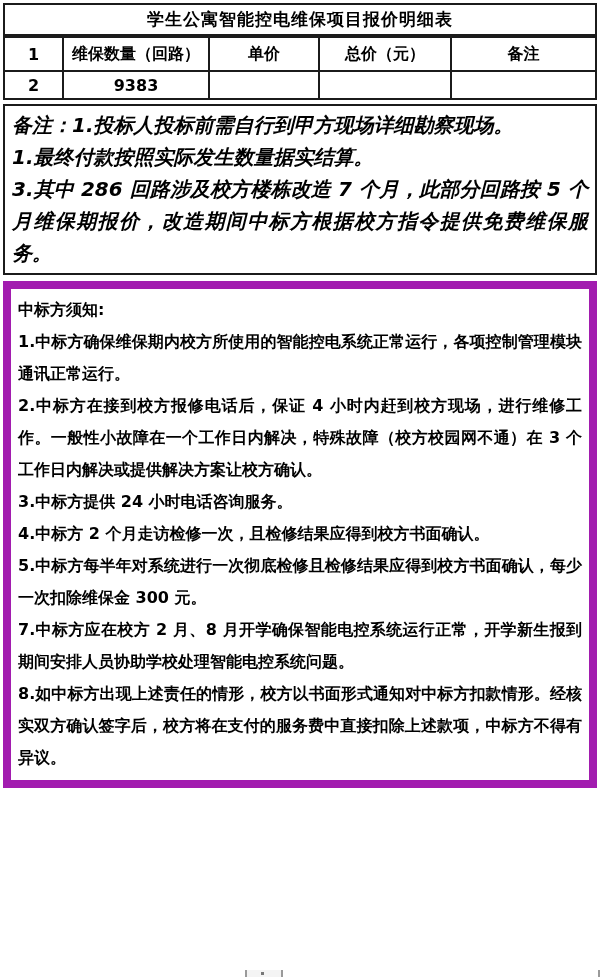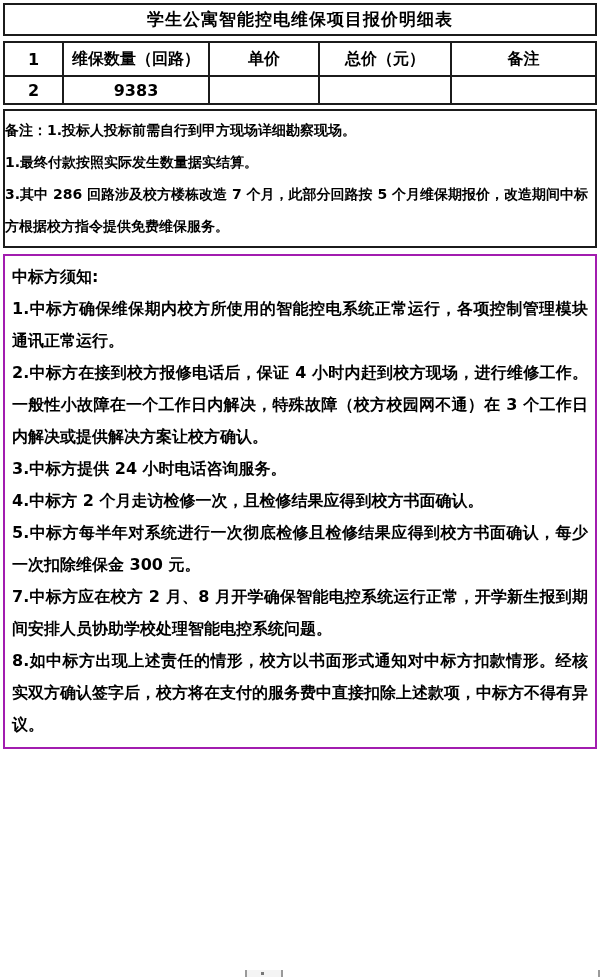--- a/index.html
+++ b/index.html
@@ -21,21 +21,20 @@
     height: 977px;
     box-sizing: border-box;
     padding: 3px 3px 0 3px;
     background: #ffffff;
     overflow: hidden;
   }
   .title-box {
     box-sizing: border-box;
     border: 2px solid #1b1b1b;
     height: 33px;
-    margin-bottom: 5px;
     display: flex;
     align-items: center;
     justify-content: center;
     font-size: 17px;
     letter-spacing: 1px;
   }
   table.price-table {
     width: 594px;
     border-collapse: collapse;
     table-layout: fixed;
@@ -49,29 +48,30 @@
     font-size: 16px;
     padding: 0;
     overflow: hidden;
     white-space: nowrap;
   }
   tr.row-header td { height: 34px; }
   tr.row-data td { height: 28px; }
   .remarks-box {
     box-sizing: border-box;
     border: 2px solid #1b1b1b;
-    padding: 3px 7px 4px 0;
-    font-size: 14px;
+    padding: 3px 7px 4px 7px;
+    font-size: 20px;
     line-height: 32px;
     margin-bottom: 6px;
     text-align: justify;
+    font-style: italic;
   }
   .notice-box {
     box-sizing: border-box;
-    border: 2px solid #a21caf;
+    border: 8px solid #a21caf;
     padding: 5px 7px 6px 7px;
     font-size: 16px;
     line-height: 32px;
     text-align: justify;
   }
   .line, .para, .notice-heading { text-align: justify; }
   
   .bottom-fragment {
     position: absolute;
     left: 245px;

